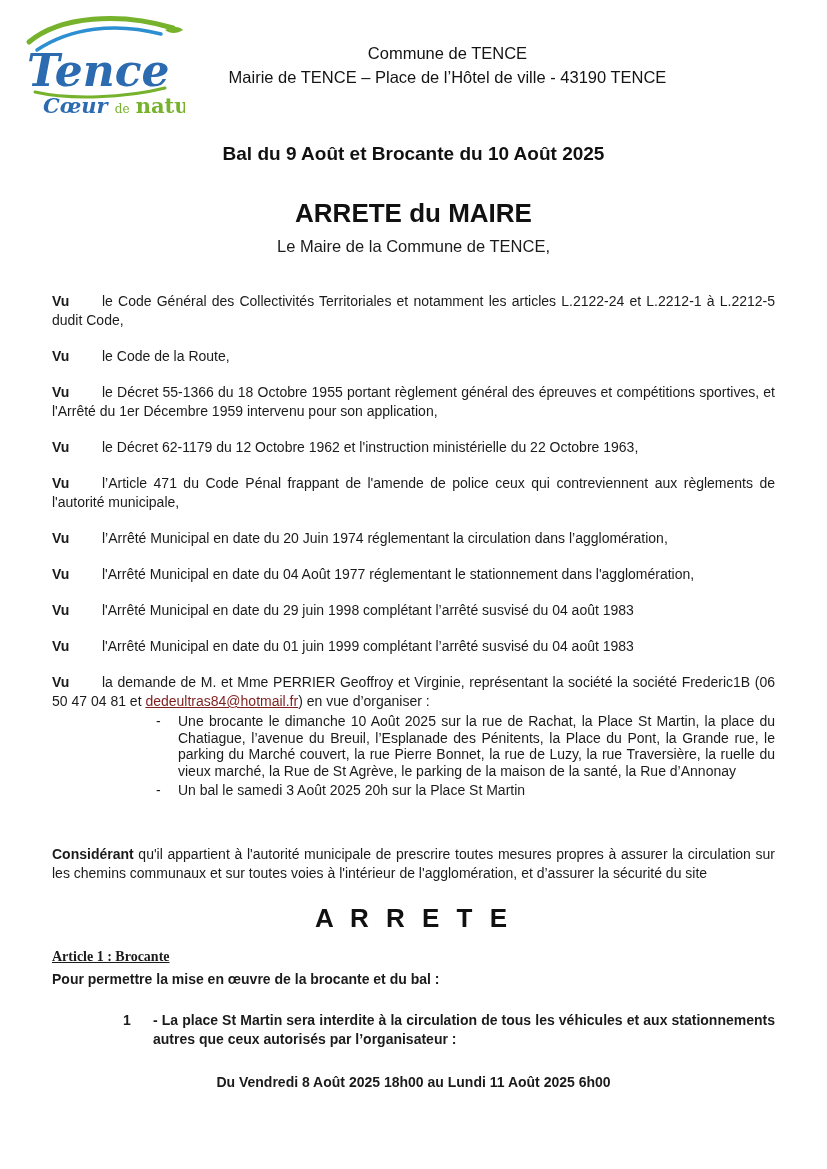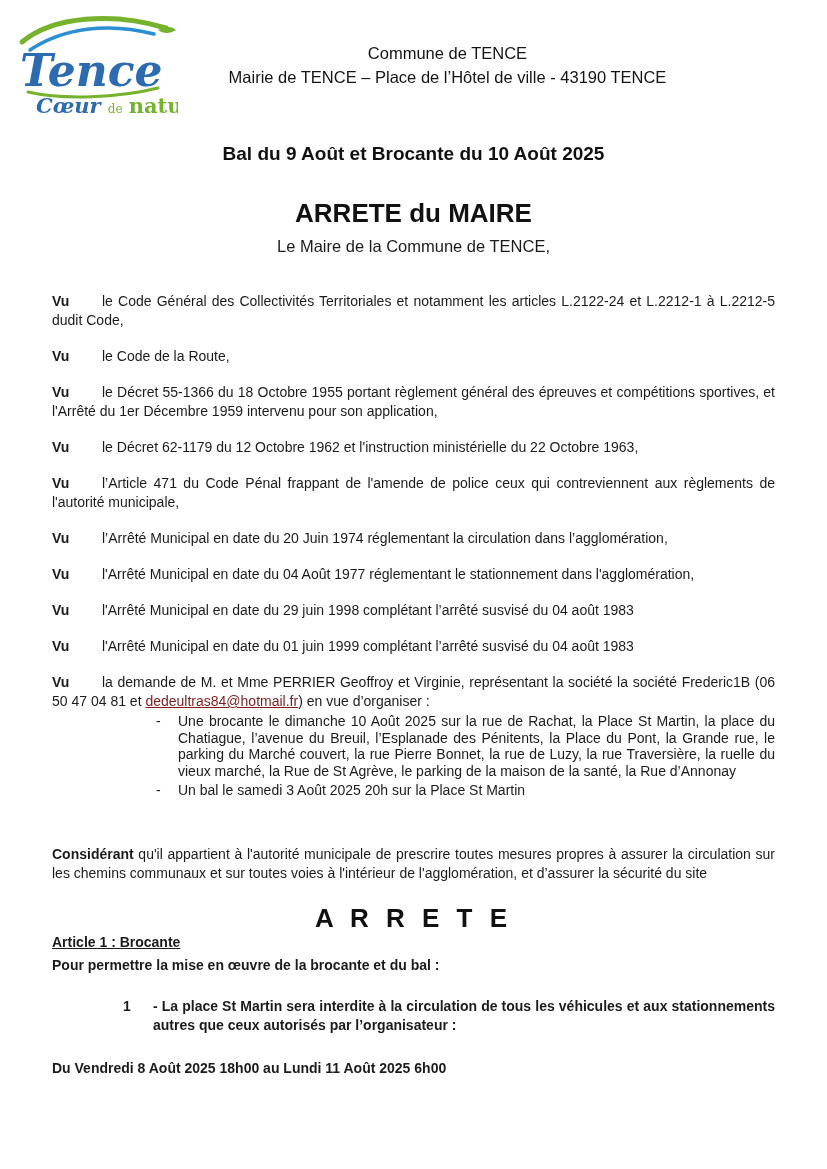--- a/index.html
+++ b/index.html
@@ -10,21 +10,21 @@
     position: relative;
     width: 827px;
     height: 1169px;
     background: #ffffff;
     font-family: "Liberation Sans", sans-serif;
     color: #1b1b1b;
     overflow: hidden;
   }
 
   
-  .logo { position: absolute; left: 8px; top: 12px; width: 170px; height: 110px; }
+  .logo { position: absolute; left: 15px; top: 12px; width: 170px; height: 110px; }
   .logo svg { display: block; }
 
   
   .header { padding-top: 44px; margin-left: 68px; text-align: center; font-size: 16.5px; color: #141414; }
   .header .line2 { margin-top: 5px; }
 
   .title { margin-top: 56px; text-align: center; font-weight: bold; font-size: 19px; color: #111; }
   .subtitle1 { margin-top: 33px; text-align: center; font-weight: bold; font-size: 26px; color: #111; }
   .subtitle2 { margin-top: 8px; text-align: center; font-size: 16.5px; }
 
@@ -39,28 +39,28 @@
   .bullets { list-style: none; margin: 2px 0 0 0; padding-left: 104px; }
   .bullets li { display: flex; line-height: 16.5px; margin-bottom: 3px; }
   .bullets .dash { width: 22px; flex: none; }
   .bullets .li-text { flex: 1; text-align: justify; }
 
   .considerant { margin-top: 46px; text-align: justify; line-height: 19px; }
   .bold { font-weight: bold; }
 
   .arrete { margin-top: 20px; text-align: center; font-size: 26px; font-weight: bold; letter-spacing: 5px; color: #111; line-height: 30px; }
 
-  .article-heading { font-weight: bold; text-decoration: underline; line-height: 19px; }
+  .article-heading { margin-top: 14px; font-weight: bold; text-decoration: underline; line-height: 19px; font-family: Liberation Serif, serif; }
   .article-intro { margin-top: 4px; font-weight: bold; line-height: 19px; }
 
   .numbered { display: flex; margin-top: 22px; padding-left: 71px; font-weight: bold; line-height: 19px; }
   .numbered .num { width: 30px; flex: none; }
   .numbered .item-text { flex: 1; text-align: justify; }
 
-  .date-range { margin-top: 24px; font-weight: bold; line-height: 19px; }
+  .date-range { margin-top: 24px; text-align: center; font-weight: bold; line-height: 19px; }
 </style>
 </head>
 <body>
 
 <div class="page">
 
   <div class="logo">
     <svg width="170" height="110" viewBox="0 0 170 110">
       <path d="M14 30 C 45 4, 105 0, 158 16" stroke="#76b22c" stroke-width="5" fill="none" stroke-linecap="round"></path>
       <path d="M22 38 C 55 16, 100 10, 146 22" stroke="#2c8fd1" stroke-width="3.5" fill="none" stroke-linecap="round"></path>

